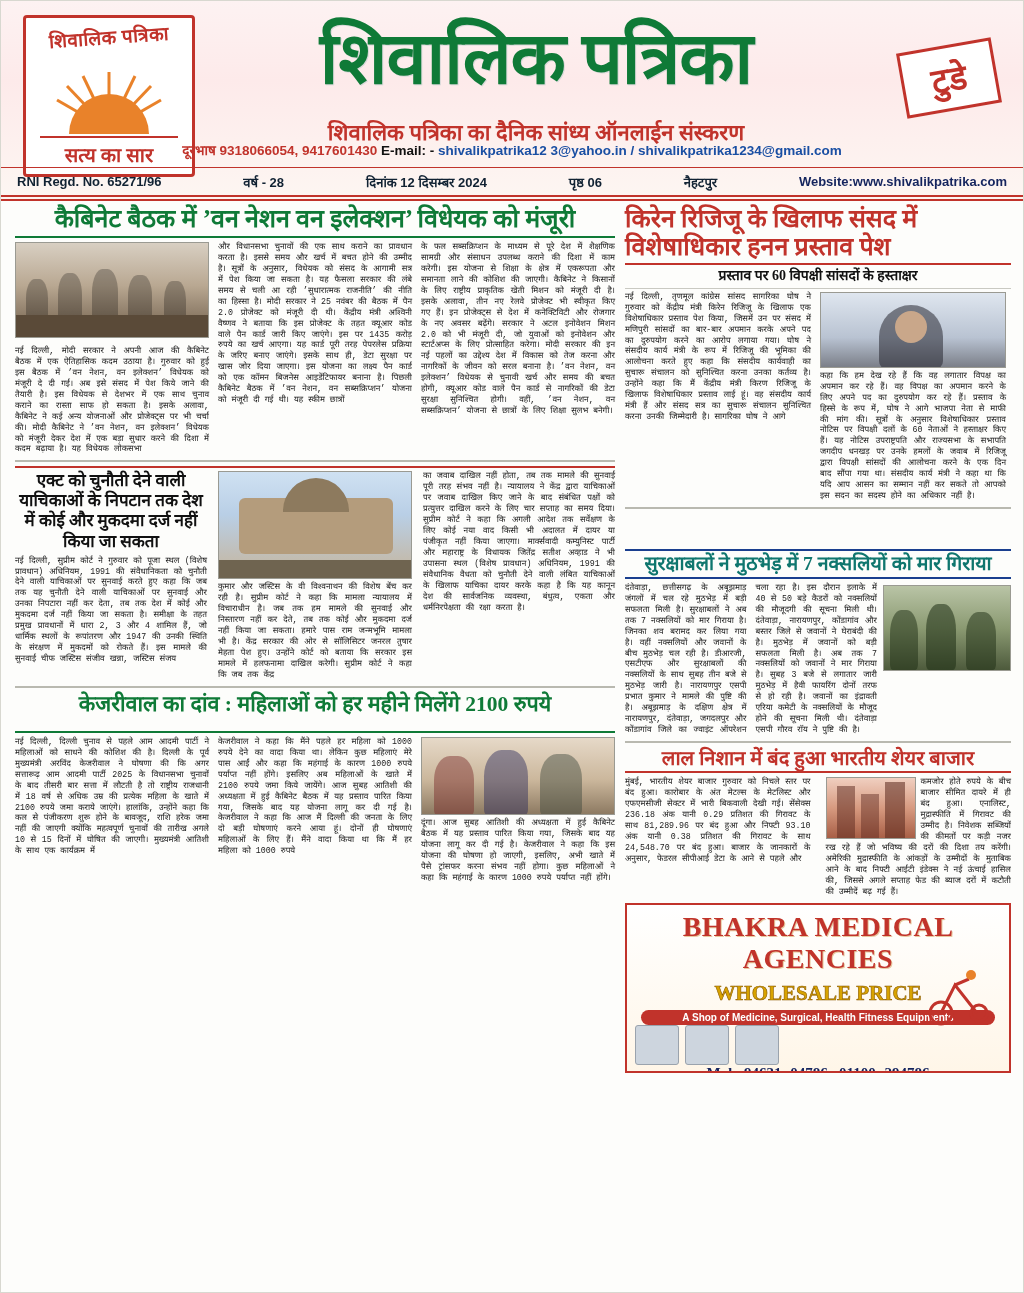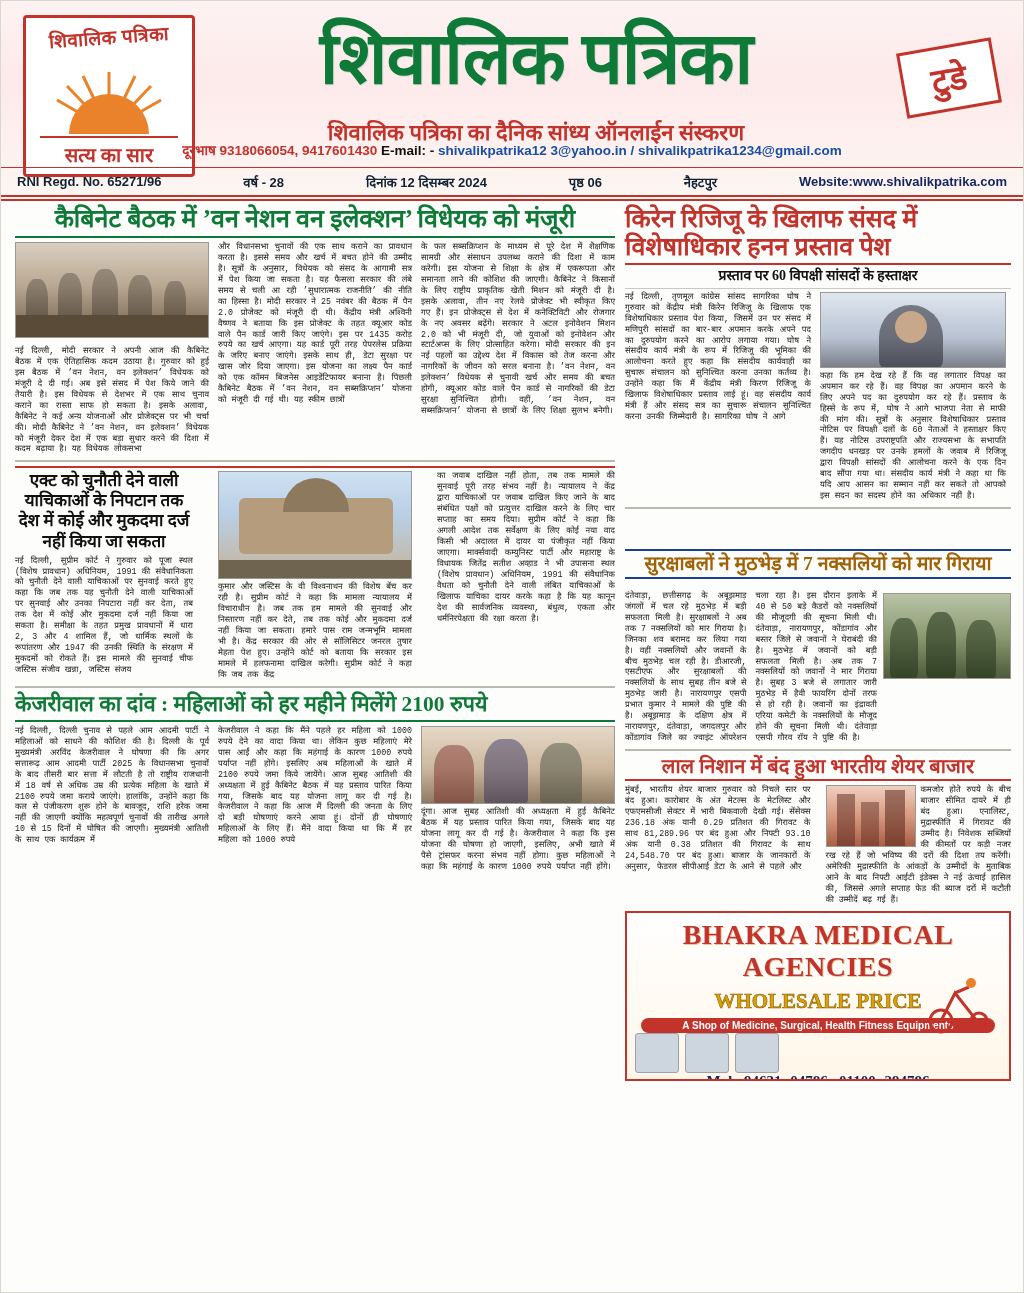--- a/index.html
+++ b/index.html
@@ -150,21 +150,21 @@
   .rule-thin { border-top: 1px solid #c9c9c2; margin: 3px 0; }
 
   
   .hl {
     font-family: "Liberation Serif", serif;
     font-weight: bold;
     line-height: 1.12;
   }
   .hl-green { color: #0f7a37; }
   .hl-red { color: #c1332b; }
-  .hl-blue { color: #a16207; margin-top: 40px; }
+  .hl-blue { color: #0f766e; margin-top: 40px; }
 
   .story { margin-bottom: 5px; }
   .deck {
     font-family: "Liberation Serif", serif;
     font-weight: bold;
     color: #111;
     line-height: 1.2;
   }
   .body-text {
     font-family: Liberation Mono, monospace;
@@ -323,41 +323,41 @@
             <div class="body-text" style="width:194px;">और विधानसभा चुनावों की एक साथ कराने का प्रावधान करता है। इससे समय और खर्च में बचत होने की उम्मीद है। सूत्रों के अनुसार, विधेयक को संसद के आगामी सत्र में पेश किया जा सकता है। यह फैसला सरकार की लंबे समय से चली आ रही ’सुधारात्मक राजनीति’ की नीति का हिस्सा है। मोदी सरकार ने 25 नवंबर की बैठक में पैन 2.0 प्रोजेक्ट को मंजूरी दी थी। केंद्रीय मंत्री अश्विनी वैष्णव ने बताया कि इस प्रोजेक्ट के तहत क्यूआर कोड वाले पैन कार्ड जारी किए जाएंगे। इस पर 1435 करोड़ रुपये का खर्च आएगा। यह कार्ड पूरी तरह पेपरलेस प्रक्रिया के जरिए बनाए जाएंगे। इसके साथ ही, डेटा सुरक्षा पर खास जोर दिया जाएगा। इस योजना का लक्ष्य पैन कार्ड को एक कॉमन बिजनेस आइडेंटिफायर बनाना है। पिछली कैबिनेट बैठक में ’वन नेशन, वन सब्सक्रिप्शन’ योजना को मंजूरी दी गई थी। यह स्कीम छात्रों</div>
             <div class="body-text" style="width:194px;">के फल सब्सक्रिप्शन के माध्यम से पूरे देश में शैक्षणिक सामग्री और संसाधन उपलब्ध कराने की दिशा में काम करेगी। इस योजना से शिक्षा के क्षेत्र में एकरूपता और समानता लाने की कोशिश की जाएगी। कैबिनेट ने किसानों के लिए राष्ट्रीय प्राकृतिक खेती मिशन को मंजूरी दी है। इसके अलावा, तीन नए रेलवे प्रोजेक्ट भी स्वीकृत किए गए हैं। इन प्रोजेक्ट्स से देश में कनेक्टिविटी और रोजगार के नए अवसर बढ़ेंगे। सरकार ने अटल इनोवेशन मिशन 2.0 को भी मंजूरी दी, जो युवाओं को इनोवेशन और स्टार्टअप्स के लिए प्रोत्साहित करेगा। मोदी सरकार की इन नई पहलों का उद्देश्य देश में विकास को तेज करना और नागरिकों के जीवन को सरल बनाना है। ’वन नेशन, वन इलेक्शन’ विधेयक से चुनावी खर्च और समय की बचत होगी, क्यूआर कोड वाले पैन कार्ड से नागरिकों की डेटा सुरक्षा सुनिश्चित होगी। वहीं, ’वन नेशन, वन सब्सक्रिप्शन’ योजना से छात्रों के लिए शिक्षा सुलभ बनेगी।</div>
           </div>
         </div>
 
         <div class="rule"></div>
 
         <div class="story">
           <div class="hr-red"></div>
 
-          <div style="display:flex; gap:25px; margin-top:3px;">
+          <div style="display:flex; gap:11px; margin-top:3px;">
             <div style="width:194px;">
               <div class="deck" style="font-size:17px; color:#111; text-align:center; line-height:1.18;">एक्ट को चुनौती देने वाली याचिकाओं के निपटान तक देश में कोई और मुकदमा दर्ज नहीं किया जा सकता</div>
               <div class="body-text" style="margin-top:4px;">नई दिल्ली, सुप्रीम कोर्ट ने गुरुवार को पूजा स्थल (विशेष प्रावधान) अधिनियम, 1991 की संवैधानिकता को चुनौती देने वाली याचिकाओं पर सुनवाई करते हुए कहा कि जब तक यह चुनौती देने वाली याचिकाओं पर सुनवाई और उनका निपटारा नहीं कर देता, तब तक देश में कोई और मुकदमा दर्ज नहीं किया जा सकता है। समीक्षा के तहत प्रमुख प्रावधानों में धारा 2, 3 और 4 शामिल हैं, जो धार्मिक स्थलों के रूपांतरण और 1947 की उनकी स्थिति के संरक्षण में मुकदमों को रोकते हैं। इस मामले की सुनवाई चीफ जस्टिस संजीव खन्ना, जस्टिस संजय</div>
             </div>
             <div style="width:194px;">
               <div class="photo ph-court" style="width:194px; height:108px;">
                 <div style="position:absolute;left:20px;top:26px;width:154px;height:56px;background:#b49c7c;border-radius:6px;"></div>
                 <div style="position:absolute;left:64px;top:6px;width:66px;height:34px;background:#8d7a5e;border-radius:33px 33px 0 0;"></div>
                 <div style="position:absolute;left:0;bottom:0;width:100%;height:18px;background:#6f6450;"></div>
               </div>
               <div class="body-text" style="margin-top:3px;">कुमार और जस्टिस के वी विश्वनाथन की विशेष बेंच कर रही है। सुप्रीम कोर्ट ने कहा कि मामला न्यायालय में विचाराधीन है। जब तक हम मामले की सुनवाई और निस्तारण नहीं कर देते, तब तक कोई और मुकदमा दर्ज नहीं किया जा सकता। हमारे पास राम जन्मभूमि मामला भी है। केंद्र सरकार की ओर से सॉलिसिटर जनरल तुषार मेहता पेश हुए। उन्होंने कोर्ट को बताया कि सरकार इस मामले में हलफनामा दाखिल करेगी। सुप्रीम कोर्ट ने कहा कि जब तक केंद्र</div>
             </div>
             <div class="body-text" style="width:194px;">का जवाब दाखिल नहीं होता, तब तक मामले की सुनवाई पूरी तरह संभव नहीं है। न्यायालय ने केंद्र द्वारा याचिकाओं पर जवाब दाखिल किए जाने के बाद संबंधित पक्षों को प्रत्युत्तर दाखिल करने के लिए चार सप्ताह का समय दिया। सुप्रीम कोर्ट ने कहा कि अगली आदेश तक सर्वेक्षण के लिए कोई नया वाद किसी भी अदालत में दायर या पंजीकृत नहीं किया जाएगा। मार्क्सवादी कम्युनिस्ट पार्टी और महाराष्ट्र के विधायक जितेंद्र सतीश अव्हाड ने भी उपासना स्थल (विशेष प्रावधान) अधिनियम, 1991 की संवैधानिक वैधता को चुनौती देने वाली लंबित याचिकाओं के खिलाफ याचिका दायर करके कहा है कि यह कानून देश की सार्वजनिक व्यवस्था, बंधुत्व, एकता और धर्मनिरपेक्षता की रक्षा करता है।</div>
           </div>
         </div>
 
         <div class="rule"></div>
 
         <div class="story">
-          <div class="hl hl-green" style="font-size:21.5px; text-align:left; border-bottom:2px solid #0f7a37; padding-bottom:4px;">केजरीवाल का दांव : महिलाओं को हर महीने मिलेंगे 2100 रुपये</div>
+          <div class="hl hl-green" style="font-size:21.5px; text-align:center; border-bottom:2px solid #0f7a37; padding-bottom:15px;">केजरीवाल का दांव : महिलाओं को हर महीने मिलेंगे 2100 रुपये</div>
 
           <div style="display:flex; gap:9px; margin-top:4px;">
             <div class="body-text" style="width:194px;">नई दिल्ली, दिल्ली चुनाव से पहले आम आदमी पार्टी ने महिलाओं को साधने की कोशिश की है। दिल्ली के पूर्व मुख्यमंत्री अरविंद केजरीवाल ने घोषणा की कि अगर सत्तारूढ़ आम आदमी पार्टी 2025 के विधानसभा चुनावों के बाद तीसरी बार सत्ता में लौटती है तो राष्ट्रीय राजधानी में 18 वर्ष से अधिक उम्र की प्रत्येक महिला के खाते में 2100 रुपये जमा कराये जाएंगे। हालांकि, उन्होंने कहा कि कल से पंजीकरण शुरू होने के बावजूद, राशि हरेक जमा नहीं की जाएगी क्योंकि महत्वपूर्ण चुनावों की तारीख अगले 10 से 15 दिनों में घोषित की जाएगी। मुख्यमंत्री आतिशी के साथ एक कार्यक्रम में</div>
             <div class="body-text" style="width:194px;">केजरीवाल ने कहा कि मैंने पहले हर महिला को 1000 रुपये देने का वादा किया था। लेकिन कुछ महिलाएं मेरे पास आईं और कहा कि महंगाई के कारण 1000 रुपये पर्याप्त नहीं होंगे। इसलिए अब महिलाओं के खाते में 2100 रुपये जमा किये जायेंगे। आज सुबह आतिशी की अध्यक्षता में हुई कैबिनेट बैठक में यह प्रस्ताव पारित किया गया, जिसके बाद यह योजना लागू कर दी गई है। केजरीवाल ने कहा कि आज मैं दिल्ली की जनता के लिए दो बड़ी घोषणाएं करने आया हूं। दोनों ही घोषणाएं महिलाओं के लिए हैं। मैंने वादा किया था कि मैं हर महिला को 1000 रुपये</div>
             <div style="width:194px;">
               <div class="photo ph-people" style="width:194px; height:78px;">
                 <div class="ph-fig" style="left:12px; top:18px; width:40px; height:60px; background:rgba(120,40,40,0.45);"></div>
                 <div class="ph-fig" style="left:62px; top:12px; width:44px; height:66px; background:rgba(40,40,90,0.45);"></div>
                 <div class="ph-fig" style="left:118px; top:16px; width:42px; height:62px; background:rgba(60,70,60,0.45);"></div>
               </div>
@@ -387,21 +387,21 @@
               <div class="body-text" style="margin-top:3px;">कहा कि हम देख रहे हैं कि वह लगातार विपक्ष का अपमान कर रहे हैं। वह विपक्ष का अपमान करने के लिए अपने पद का दुरुपयोग कर रहे हैं। प्रस्ताव के हिस्से के रूप में, घोष ने आगे भाजपा नेता से माफी की मांग की। सूत्रों के अनुसार विशेषाधिकार प्रस्ताव नोटिस पर विपक्षी दलों के 60 नेताओं ने हस्ताक्षर किए हैं। यह नोटिस उपराष्ट्रपति और राज्यसभा के सभापति जगदीप धनखड़ पर उनके हमलों के जवाब में रिजिजू द्वारा विपक्षी सांसदों की आलोचना करने के एक दिन बाद सौंपा गया था। संसदीय कार्य मंत्री ने कहा था कि यदि आप आसन का सम्मान नहीं कर सकते तो आपको इस सदन का सदस्य होने का अधिकार नहीं है।</div>
             </div>
           </div>
         </div>
 
         <div class="rule"></div>
 
         <div class="story">
           <div class="hl hl-blue" style="font-size:19.5px; text-align:center; border-top:2px solid #1a3f8f; border-bottom:2px solid #1a3f8f; padding:2px 0;">सुरक्षाबलों ने मुठभेड़ में 7 नक्सलियों को मार गिराया</div>
 
-          <div style="margin-top:12px; position:relative;">
+          <div style="margin-top:4px; position:relative;">
             <div class="photo ph-forces" style="float:right; width:128px; height:86px; margin:2px 0 3px 6px;">
               <div class="ph-fig" style="left:6px; top:24px; width:28px; height:60px; background:rgba(30,45,20,0.5);"></div>
               <div class="ph-fig" style="left:42px; top:18px; width:30px; height:66px; background:rgba(30,45,20,0.55);"></div>
               <div class="ph-fig" style="left:82px; top:26px; width:30px; height:58px; background:rgba(30,45,20,0.5);"></div>
             </div>
             <div class="body-text colset2" style="column-count:2;">दंतेवाड़ा, छत्तीसगढ़ के अबूझमाड़ जंगलों में चल रहे मुठभेड़ में बड़ी सफलता मिली है। सुरक्षाबलों ने अब तक 7 नक्सलियों को मार गिराया है। जिनका शव बरामद कर लिया गया है। वहीं नक्सलियों और जवानों के बीच मुठभेड़ चल रही है। डीआरजी, एसटीएफ और सुरक्षाबलों की नक्सलियों के साथ सुबह तीन बजे से मुठभेड़ जारी है। नारायणपुर एसपी प्रभात कुमार ने मामले की पुष्टि की है। अबूझमाड़ के दक्षिण क्षेत्र में नारायणपुर, दंतेवाड़ा, जगदलपुर और कोंडागांव जिले का ज्वाइंट ऑपरेशन चला रहा है। इस दौरान इलाके में 40 से 50 बड़े कैडरों को नक्सलियों की मौजूदगी की सूचना मिली थी। दंतेवाड़ा, नारायणपुर, कोंडागांव और बस्तर जिले से जवानों ने घेराबंदी की है। मुठभेड़ में जवानों को बड़ी सफलता मिली है। अब तक 7 नक्सलियों को जवानों ने मार गिराया है। सुबह 3 बजे से लगातार जारी मुठभेड़ में हैवी फायरिंग दोनों तरफ से हो रही है। जवानों का इंद्रावती एरिया कमेटी के नक्सलियों के मौजूद होने की सूचना मिली थी। दंतेवाड़ा एसपी गौरव राॅय ने पुष्टि की है।</div>
           </div>
         </div>
 
         <div class="rule"></div>

